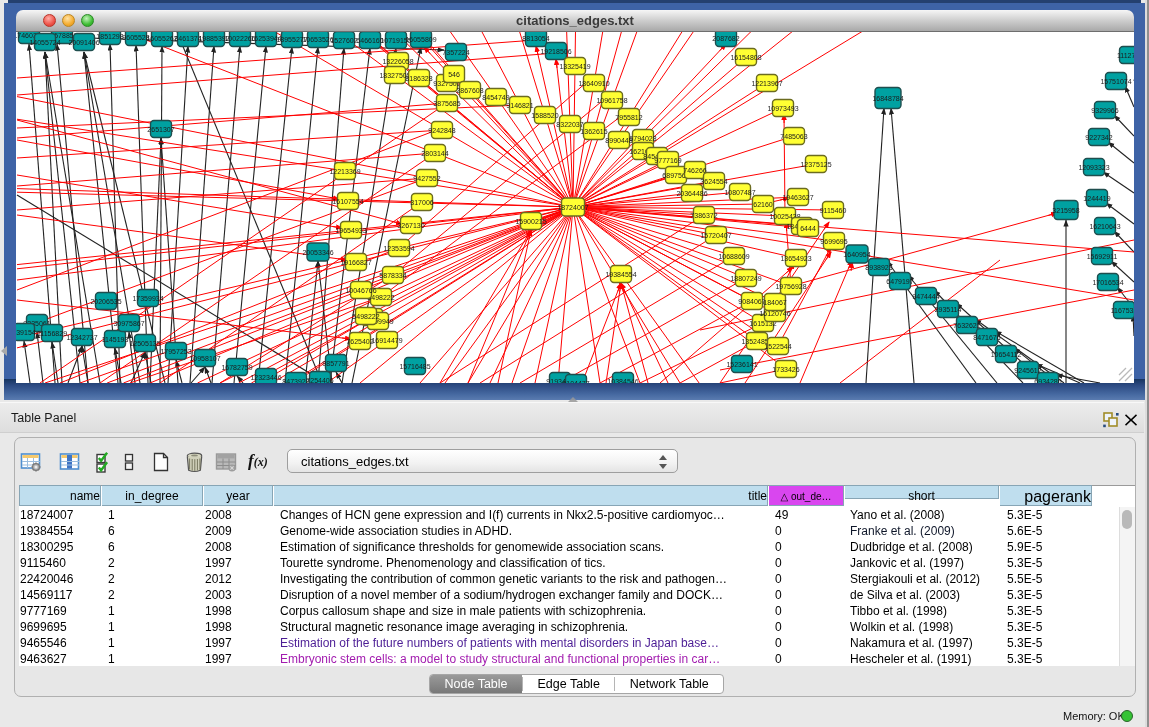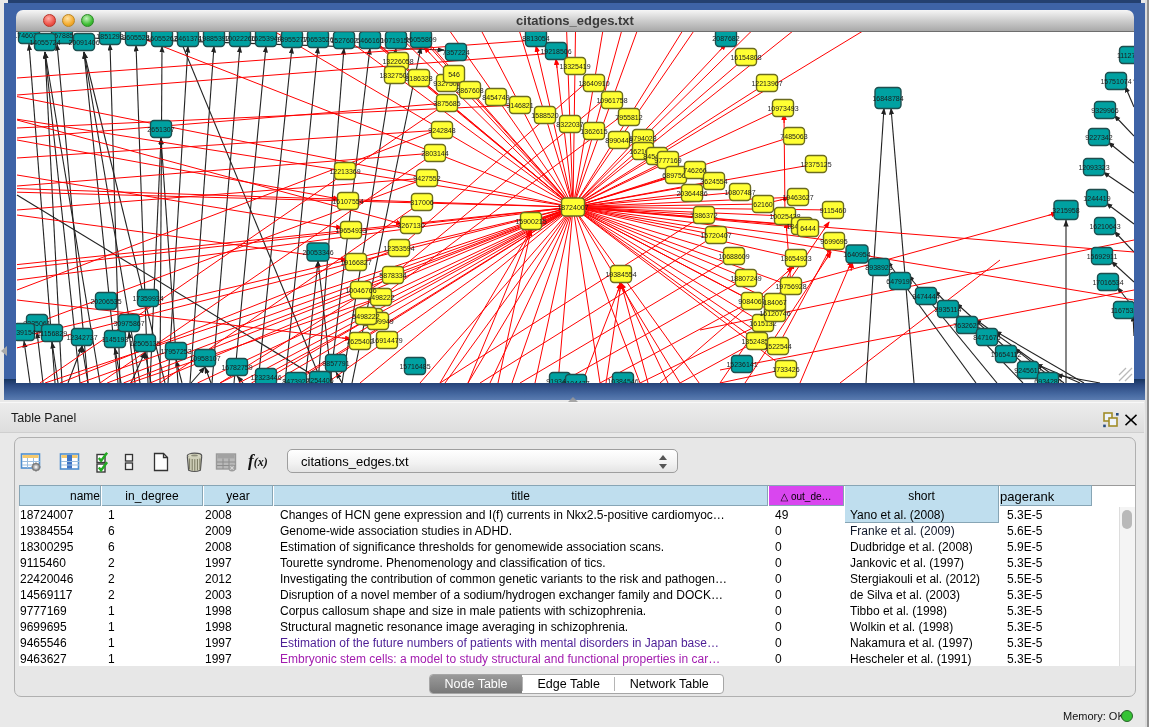--- a/index.html
+++ b/index.html
@@ -715,24 +715,24 @@
     <div class="t">citations_edges.txt</div>
  <svg width="12" height="16" viewBox="0 0 12 16" style="position:absolute;right:8px;top:4px">
   <path d="M6 1 L10 6 L2 6 Z" fill="#555"></path>
       <path d="M6 15 L10 10 L2 10 Z" fill="#555"></path>
  </svg>
 </div>
 <div id="tablebg"></div>
 <div style="position:absolute;left:19px;top:485px;width:82px;height:21px;background:#bfdeee;border:1px solid #87a5b5;border-left:1px solid #87a5b5;line-height:21px;text-align:right;font-size:12px;color:#000">name</div>
 <div style="position:absolute;left:102px;top:485px;width:101px;height:21px;background:#bfdeee;border:1px solid #87a5b5;border-left:0;line-height:21px;text-align:center;font-size:12px;color:#000">in_degree</div>
 <div style="position:absolute;left:204px;top:485px;width:69px;height:21px;background:#bfdeee;border:1px solid #87a5b5;border-left:0;line-height:21px;text-align:center;font-size:12px;color:#000">year</div>
-<div style="position:absolute;left:274px;top:485px;width:494px;height:21px;background:#bfdeee;border:1px solid #87a5b5;border-left:0;line-height:21px;text-align:center;font-size:12px;color:#000">title</div>
+<div style="position:absolute;left:274px;top:485px;width:494px;height:21px;background:#bfdeee;border:1px solid #87a5b5;border-left:0;line-height:21px;text-align:right;font-size:12px;color:#000">title</div>
 <div style="position:absolute;left:769px;top:485px;width:75px;height:21px;background:#d946ef;border:1px solid #87a5b5;border-left:0;line-height:21px;text-align:center;font-size:10px;color:#000">△ out_de…</div>
-<div style="position:absolute;left:845px;top:485px;width:154px;height:38px;background:#bfdeee;border:1px solid #87a5b5;border-left:0;line-height:21px;text-align:center;font-size:12px;color:#000">short</div>
-<div style="position:absolute;left:1000px;top:485px;width:92px;height:21px;background:#bfdeee;border:1px solid #87a5b5;border-left:0;line-height:21px;text-align:left;font-size:13px;color:#000">pagerank</div>
+<div style="position:absolute;left:845px;top:485px;width:154px;height:14px;background:#bfdeee;border:1px solid #87a5b5;border-left:0;line-height:21px;text-align:center;font-size:12px;color:#000">short</div>
+<div style="position:absolute;left:1000px;top:485px;width:92px;height:21px;background:#bfdeee;border:1px solid #87a5b5;border-left:0;line-height:21px;text-align:right;font-size:16px;color:#000">pagerank</div>
 <div style="position:absolute;left:20px;top:508px;font-size:12px;color:#000;white-space:nowrap">18724007</div>
 <div style="position:absolute;left:108px;top:508px;font-size:12px;color:#000;white-space:nowrap">1</div>
 <div style="position:absolute;left:205px;top:508px;font-size:12px;color:#000;white-space:nowrap">2008</div>
 <div style="position:absolute;left:280px;top:508px;font-size:12px;color:#000;white-space:nowrap">Changes of HCN gene expression and I(f) currents in Nkx2.5-positive cardiomyoc…</div>
 <div style="position:absolute;left:775px;top:508px;font-size:12px;color:#000;white-space:nowrap">49</div>
 <div style="position:absolute;left:850px;top:508px;font-size:12px;color:#000;white-space:nowrap">Yano et al. (2008)</div>
 <div style="position:absolute;left:1007px;top:508px;font-size:12px;color:#000;white-space:nowrap">5.3E-5</div>
 <div style="position:absolute;left:20px;top:524px;font-size:12px;color:#000;white-space:nowrap">19384554</div>
 <div style="position:absolute;left:108px;top:524px;font-size:12px;color:#000;white-space:nowrap">6</div>
 <div style="position:absolute;left:205px;top:524px;font-size:12px;color:#000;white-space:nowrap">2009</div>

